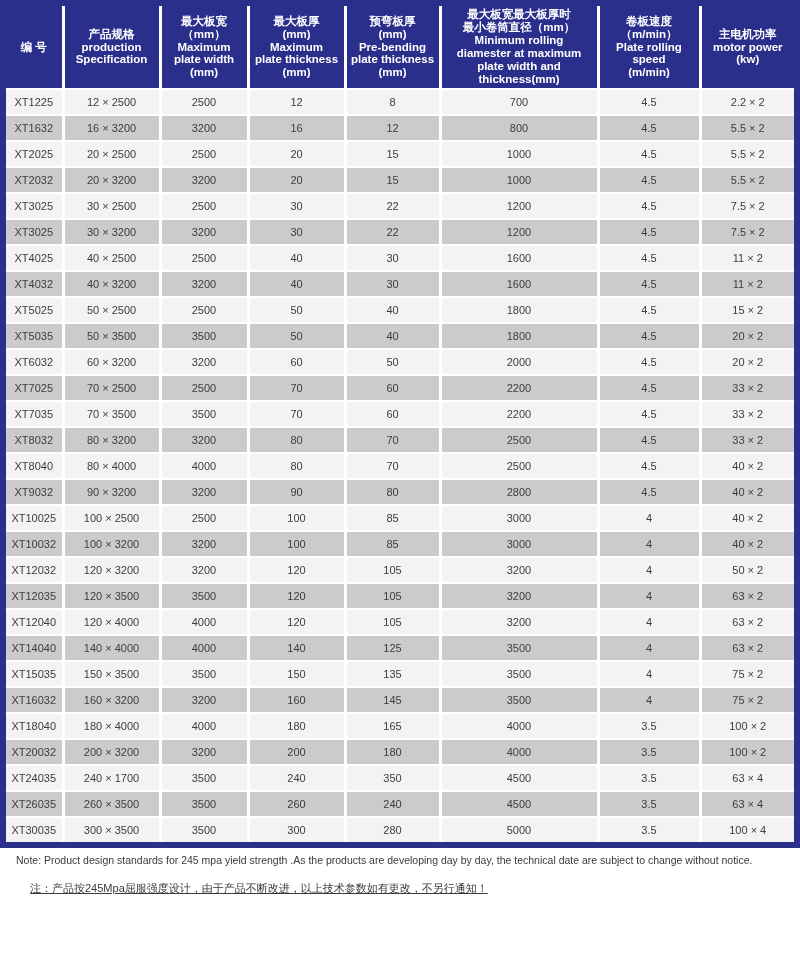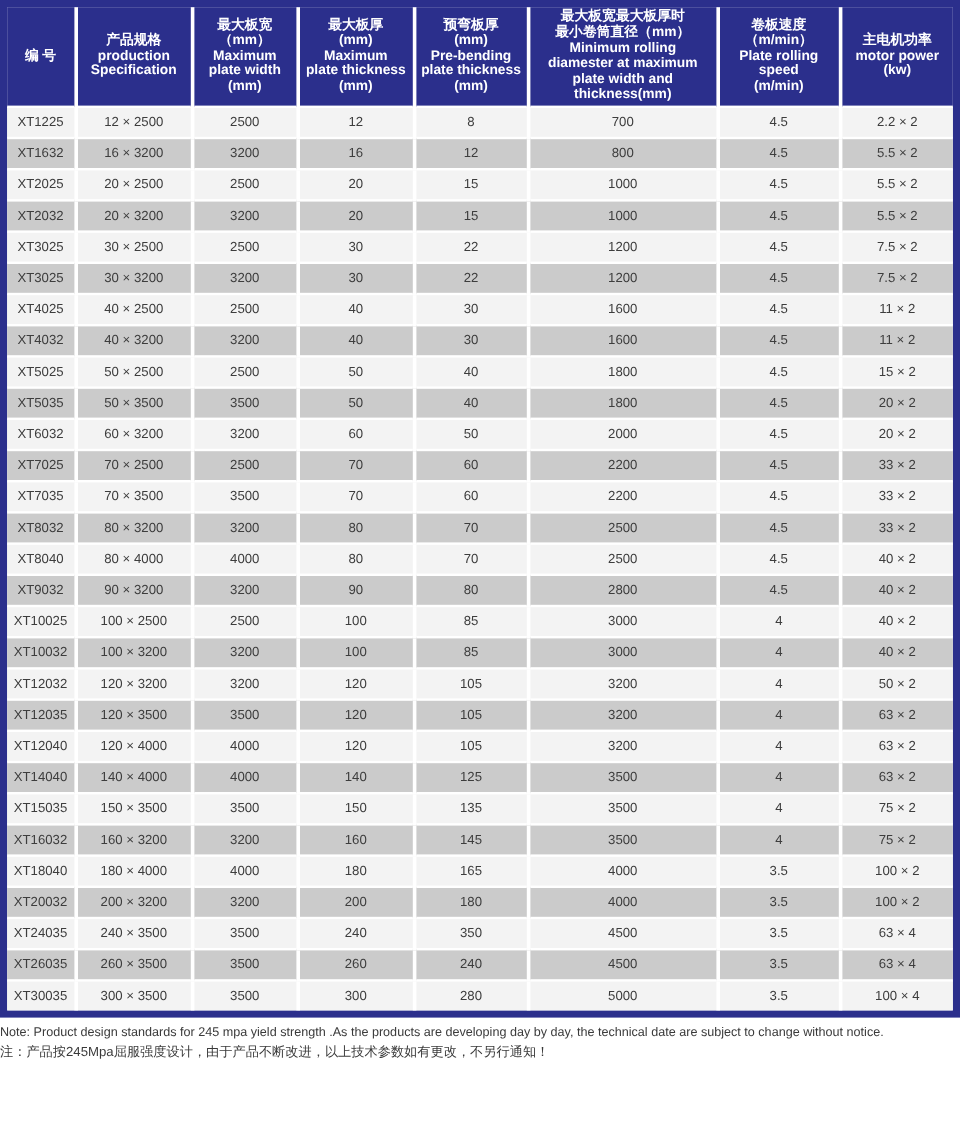--- a/index.html
+++ b/index.html
@@ -39,33 +39,34 @@
     vertical-align: middle;
     height: 24px;
     padding: 0 2px;
     border-left: 3px solid #ffffff;
     border-top: 2px solid #ffffff;
   }
   table.spec td:first-child { border-left: none; }
   table.spec tr:nth-child(odd) td { background: #F3F3F3; }
   table.spec tr:nth-child(even) td { background: #CBCBCB; }
   .notes {
-    padding: 5px 4px 0 0;
+    padding: 5px 4px 0 16px;
   }
   .note-en {
     font-size: 10.5px;
     color: #3a3a3a;
     margin: 0 0 3px 0;
     line-height: 1.35;
   }
   .note-zh {
     font-size: 11px;
     color: #3a3a3a;
-    margin: 0;
+    margin: 14px;
     line-height: 1.35;
+    text-decoration: underline;
   }
 </style>
 </head>
 <body>
 
 <div class="page">
 
   <div class="table-frame">
     <table class="spec">
       <colgroup>
@@ -370,21 +371,21 @@
             <td>200 × 3200</td>
             <td>3200</td>
             <td>200</td>
             <td>180</td>
             <td>4000</td>
             <td>3.5</td>
             <td>100 × 2</td>
           </tr>
           <tr>
             <td>XT24035</td>
-            <td>240 × 3500</td>
+            <td>240 × 1700</td>
             <td>3500</td>
             <td>240</td>
             <td>350</td>
             <td>4500</td>
             <td>3.5</td>
             <td>63 × 4</td>
           </tr>
           <tr>
             <td>XT26035</td>
             <td>260 × 3500</td>

